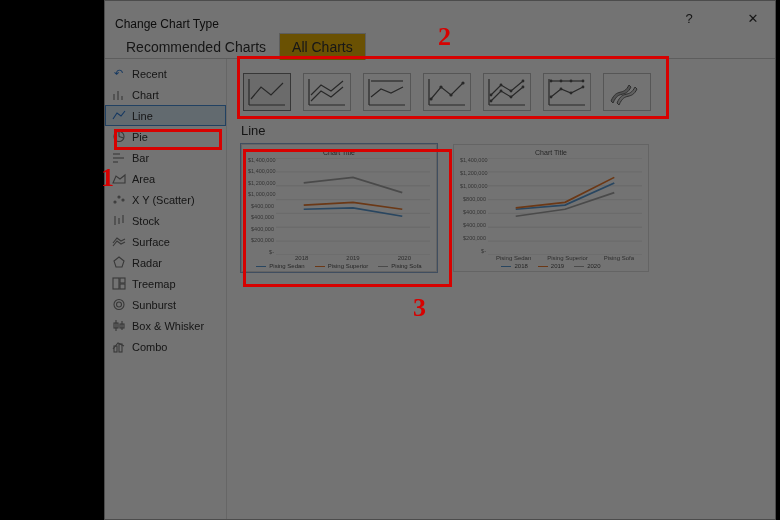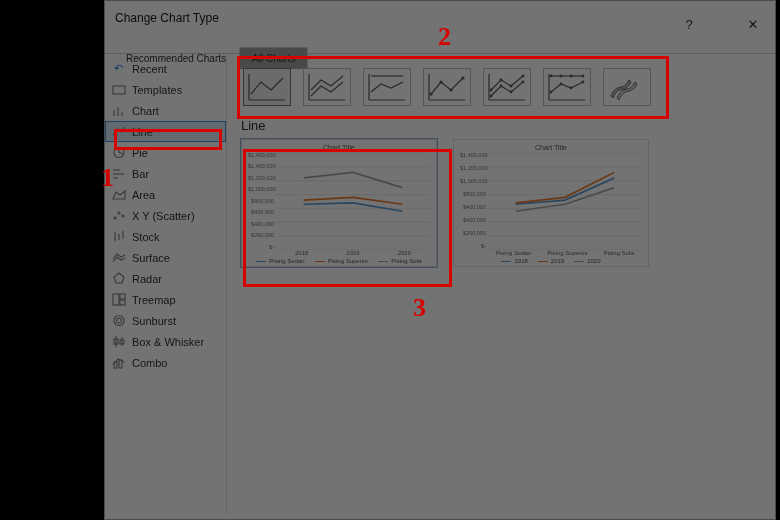--- a/index.html
+++ b/index.html
@@ -25,21 +25,21 @@
       top: 0;
       width: 672px;
       height: 520px;
       background: #fefefe;
       border: 1px solid #a8a8a8;
       z-index: 1;
     }
     .titlebar {
       height: 30px;
       display: flex;
-      align-items: flex-start;
+      align-items: flex-end;
       padding: 10px 6px 0 10px;
       color: #202020;
       gap: 32px;
     }
     .title-text { flex: 1; font-size: 12px; }
     .title-btn {
       width: 32px; height: 26px;
       display: flex; align-items: center; justify-content: center;
       font-size: 13px; color: #333;
     }
@@ -47,27 +47,27 @@
       display: flex;
       padding-left: 8px;
       border-bottom: 1px solid #cfcfcf;
       gap: 0;
     }
     .tab {
       padding: 5px 12px;
       border: 1px solid transparent;
       border-bottom: none;
       position: relative;
-      top: 16px;
-      font-size: 10px;
+      top: 2px;
+      font-size: 14px;
       color: #333;
     }
     .tab.active {
       border-color: #cfcfcf;
-      background: #a3a3a3;
+      background: #eab308;
     }
     .body {
       display: flex;
       height: calc(100% - 30px - 28px);
     }
     .sidebar {
       width: 122px;
       border-right: 1px solid #e2e2e2;
       padding: 4px 0;
     }
@@ -177,28 +177,20 @@
   <div class="tabs">
     <div class="tab">Recommended Charts</div>
     <div class="tab active">All Charts</div>
   </div>
 
   <div class="body">
     <div class="sidebar">
       <div class="side-item">
         <span class="ic">↶</span>
         <span>Recent</span>
-      </div>
-      <div class="side-item">
-        <span class="ic">
-            <svg viewBox="0 0 14 13">
-              <rect x="1" y="3" width="12" height="8" fill="#d98a3a" stroke="none"></rect>
-            </svg>
-          </span>
-        <span>Templates</span>
       </div>
       <div class="side-item">
         <span class="ic">
             <svg viewBox="0 0 14 13">
               <line x1="2" y1="12" x2="2" y2="6"></line>
               <line x1="6" y1="12" x2="6" y2="3"></line>
               <line x1="10" y1="12" x2="10" y2="8"></line>
             </svg>
           </span>
         <span>Chart</span>

